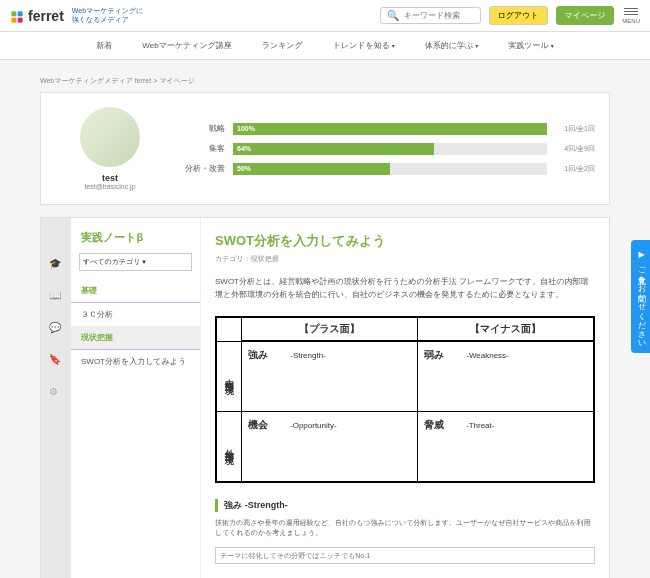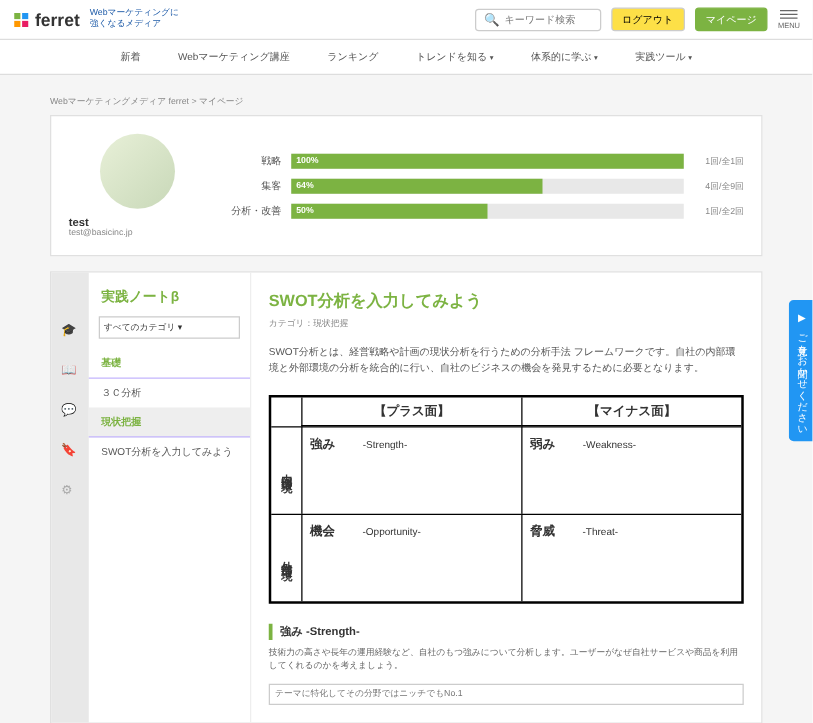--- a/index.html
+++ b/index.html
@@ -1,37 +1,37 @@
 <!DOCTYPE html>
 <html><head>
 <meta charset="utf-8">
 <style>
 *{margin:0;padding:0;box-sizing:border-box;font-family:"Hiragino Kaku Gothic Pro","メイリオ",sans-serif}
 body{background:#f5f5f5;font-size:10px;color:#333;width:650px}
 .header{background:#fff;border-bottom:1px solid #ddd;display:flex;align-items:center;padding:6px 10px;gap:8px}
-.logo{display:flex;align-items:center;gap:4px}
+.logo{display:flex;align-items:flex-end;gap:4px}
 .logo-icon{width:14px;height:14px;display:inline-flex}
 .logo-text{font-weight:bold;font-size:14px;color:#333}
 .tagline{font-size:7px;color:#1e5ba8;line-height:1.2}
 .spacer{flex:1}
 .search-box{display:flex;align-items:center;border:1px solid #ccc;border-radius:3px;padding:2px 6px;gap:4px}
 .search-box input{border:none;outline:none;font-size:8px;width:70px}
 .btn{border:1px solid #ccc;border-radius:3px;padding:3px 8px;font-size:8px;background:#fde047;cursor:pointer}
 .btn-primary{background:#7cb342;color:#fff;border-color:#7cb342}
 .menu-icon{display:flex;flex-direction:column;gap:2px;cursor:pointer;align-items:center}
 .menu-icon span{width:14px;height:1px;background:#666}
 .menu-label{font-size:6px;color:#666;margin-top:1px}
 .nav{background:#fff;border-bottom:1px solid #ddd;display:flex;justify-content:center;gap:30px;padding:8px 0}
 .nav-item{font-size:8px;color:#555;cursor:pointer;display:flex;align-items:center;gap:2px}
 .chevron{font-size:6px}
 .container{max-width:570px;margin:0 auto;padding:10px 0}
 .breadcrumb{font-size:7px;color:#888;padding:6px 0}
 .breadcrumb a{color:#888;text-decoration:none}
 .profile-section{background:#fff;padding:14px;display:flex;gap:20px;border:1px solid #e0e0e0}
-.profile-left{width:110px}
+.profile-left{text-align:center;width:110px}
 .avatar{width:60px;height:60px;border-radius:50%;background:linear-gradient(135deg,#e8f0d8,#c8d8b8);margin:0 auto 6px;display:flex;align-items:center;justify-content:center}
 .profile-name{font-size:9px;font-weight:bold}
 .profile-email{font-size:7px;color:#888}
 .progress-list{flex:1;display:flex;flex-direction:column;gap:8px;justify-content:center}
 .progress-row{display:flex;align-items:center;gap:8px}
 .progress-label{width:40px;text-align:right;font-size:8px;color:#555}
 .progress-bar{flex:1;height:12px;background:#e8e8e8;position:relative}
 .progress-fill{height:100%;background:#7cb342;position:relative}
 .progress-pct{position:absolute;left:4px;top:0;color:#fff;font-size:7px;line-height:12px;font-weight:bold}
 .progress-count{width:40px;font-size:7px;color:#888;text-align:right}

